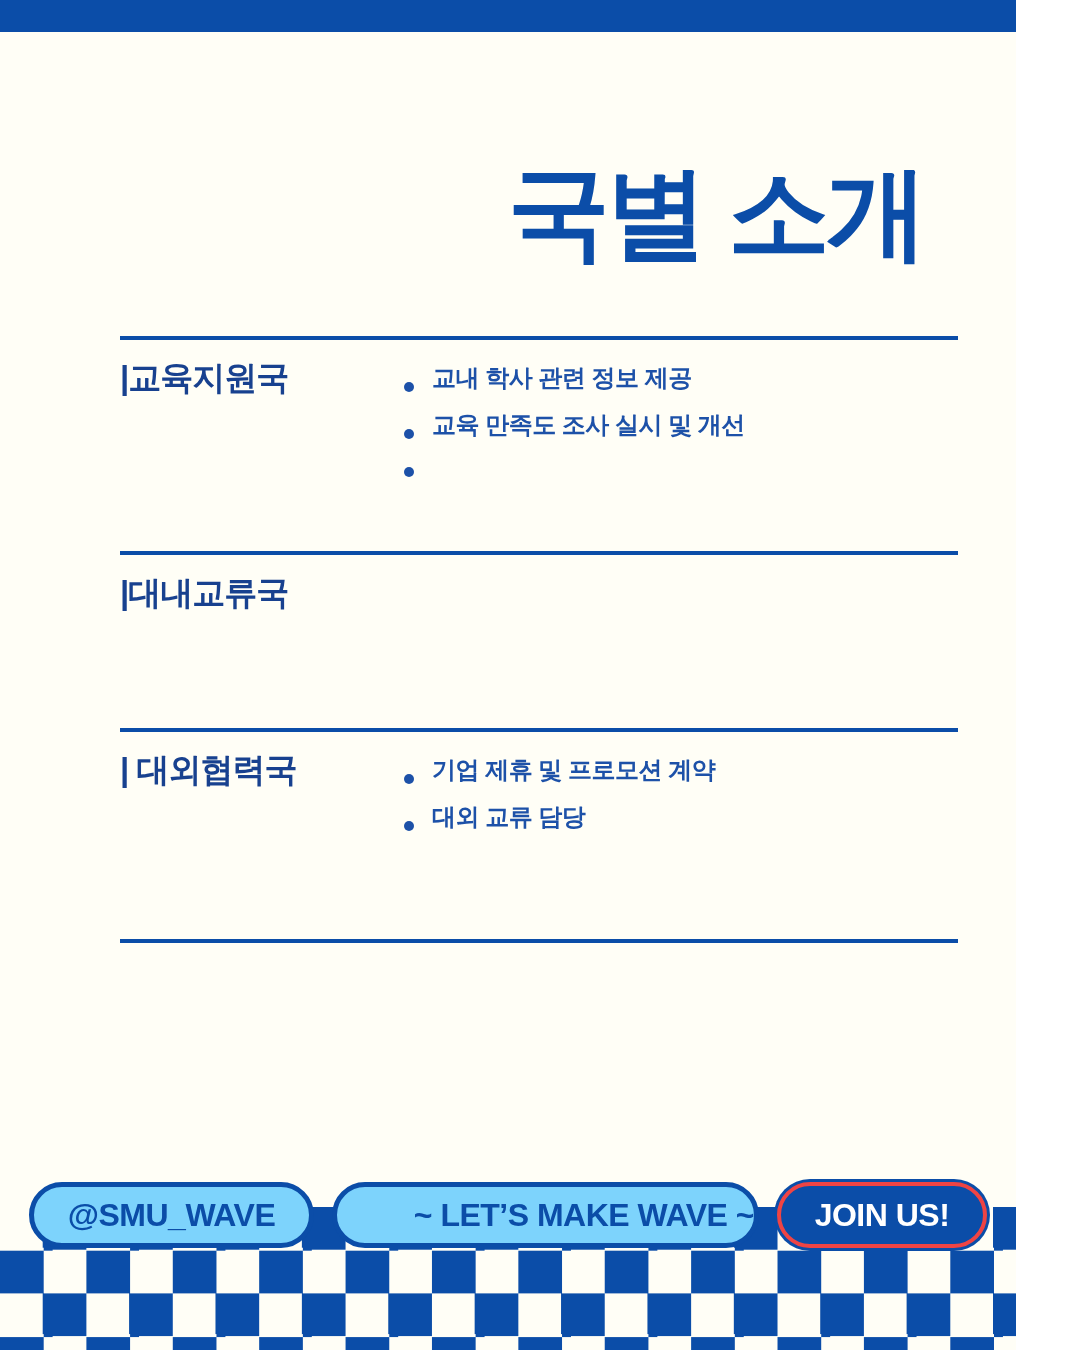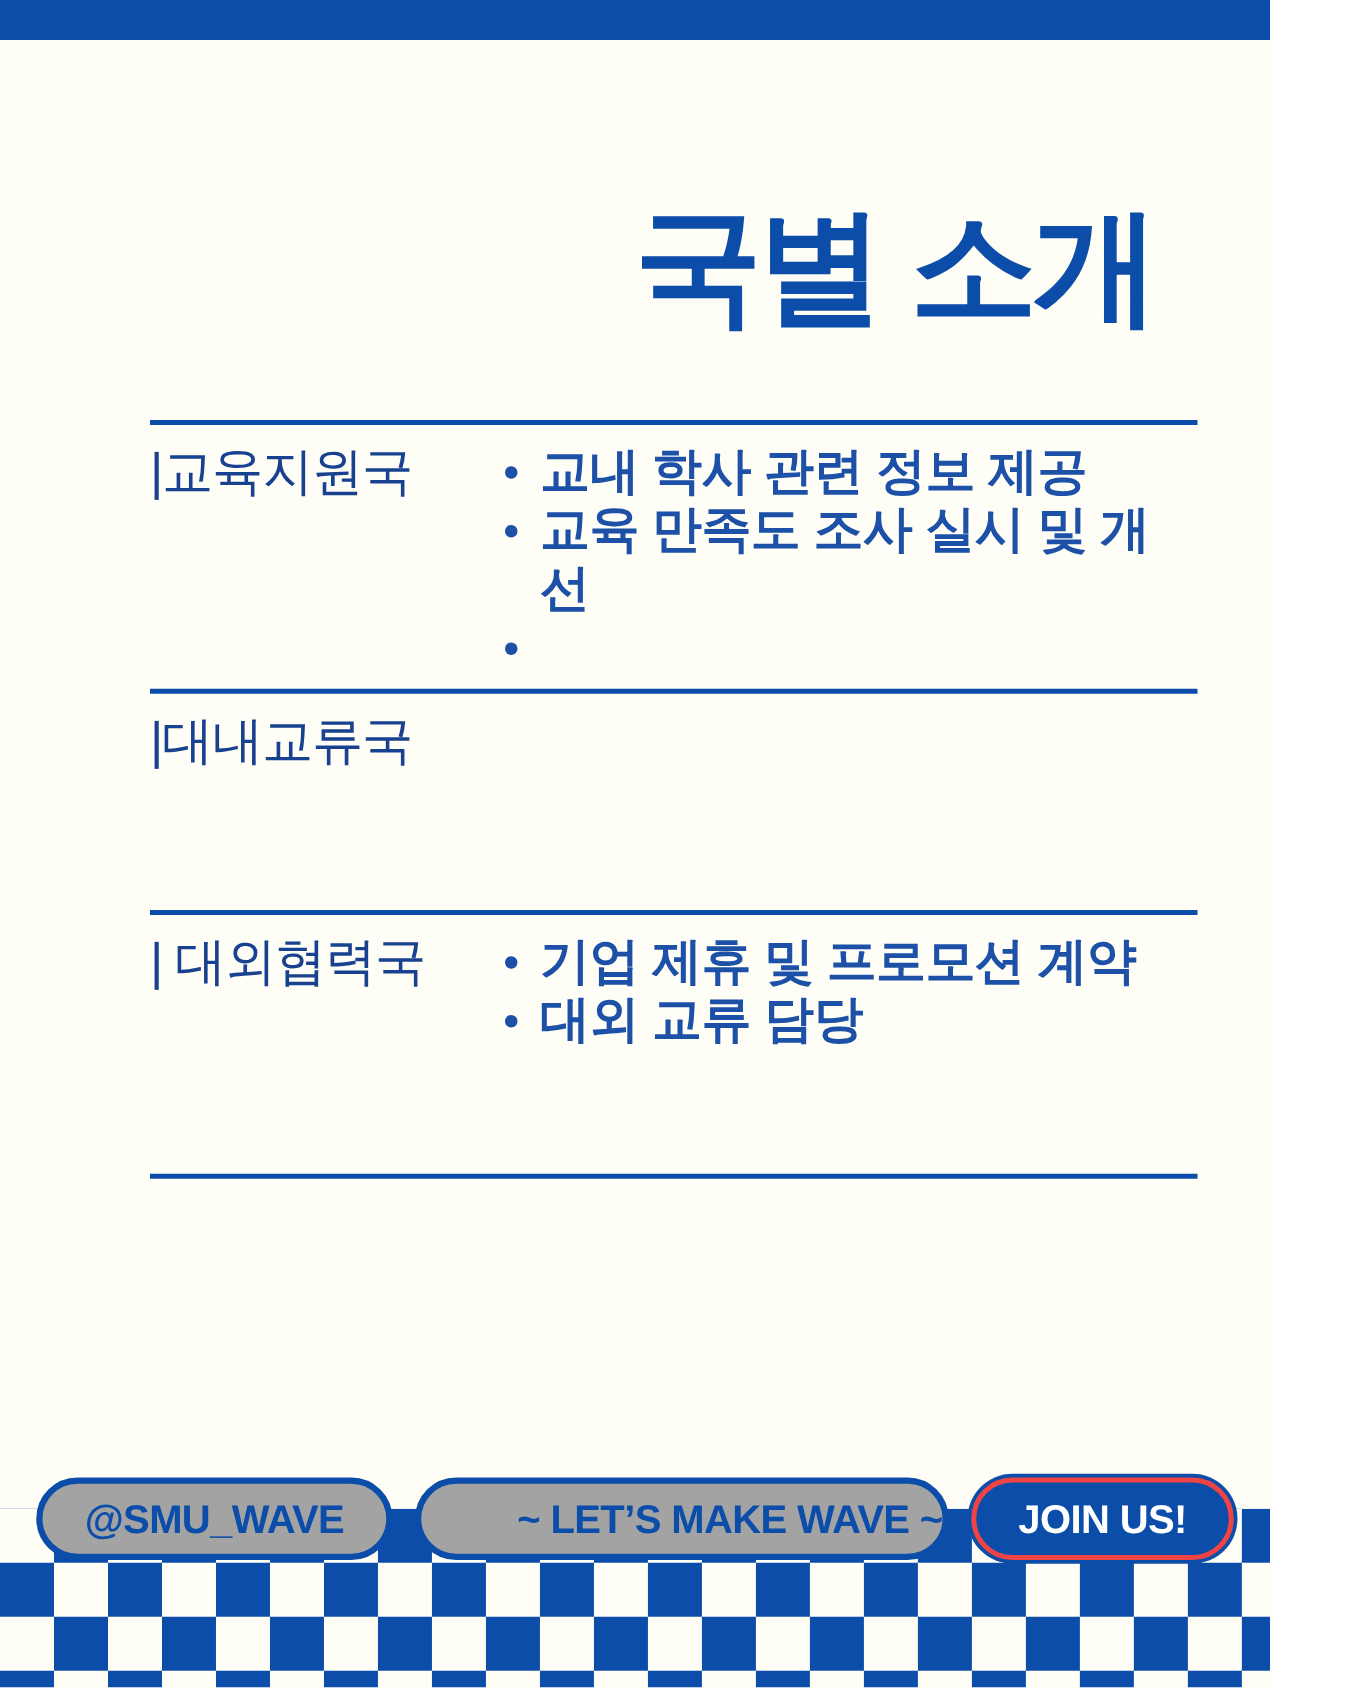--- a/index.html
+++ b/index.html
@@ -41,36 +41,36 @@
     background: var(--accent, #0B4DA8);
   }
   .dept-body {
     display: flex;
     margin-top: 14px;
   }
   .dept-title {
     width: 280px;
     flex: none;
     margin: 0;
-    font-size: 41px;
-    font-weight: 400;
+    font-size: 33px;
+    font-weight: 700;
     letter-spacing: -1px;
     line-height: 47px;
     color: var(--heading-color, #18418F);
   }
   .bullets {
     flex: 1;
     margin: 0;
     padding: 0;
     list-style: none;
   }
   .bullets li {
     display: flex;
-    align-items: flex-start;
-    font-size: 40px;
+    align-items: center;
+    font-size: 24px;
     font-weight: 600;
     letter-spacing: -0.5px;
     line-height: 47px;
     color: var(--body-color, #1D51A8);
   }
   .dot {
     flex: none;
     width: 10px;
     height: 10px;
     border-radius: 50%;
@@ -93,21 +93,21 @@
     border-radius: 36px;
     display: flex;
     align-items: center;
     justify-content: center;
     font-size: 32px;
     font-weight: 800;
     letter-spacing: -0.5px;
     white-space: nowrap;
   }
   .pill.outline {
-    background: #a3a3a3;
+    background: #7dd3fc;
     border: 5px solid var(--accent, #0B4DA8);
     color: var(--accent, #0B4DA8);
   }
   .pill.handle { width: 285px; }
   .pill.slogan { width: 427px; justify-content: flex-end; }
   .pill.solid {
     width: 210px;
     background: var(--accent, #0B4DA8);
     color: var(--button-text-on-blue, #FFFFFF);
     border: 4px solid #ef4444;

